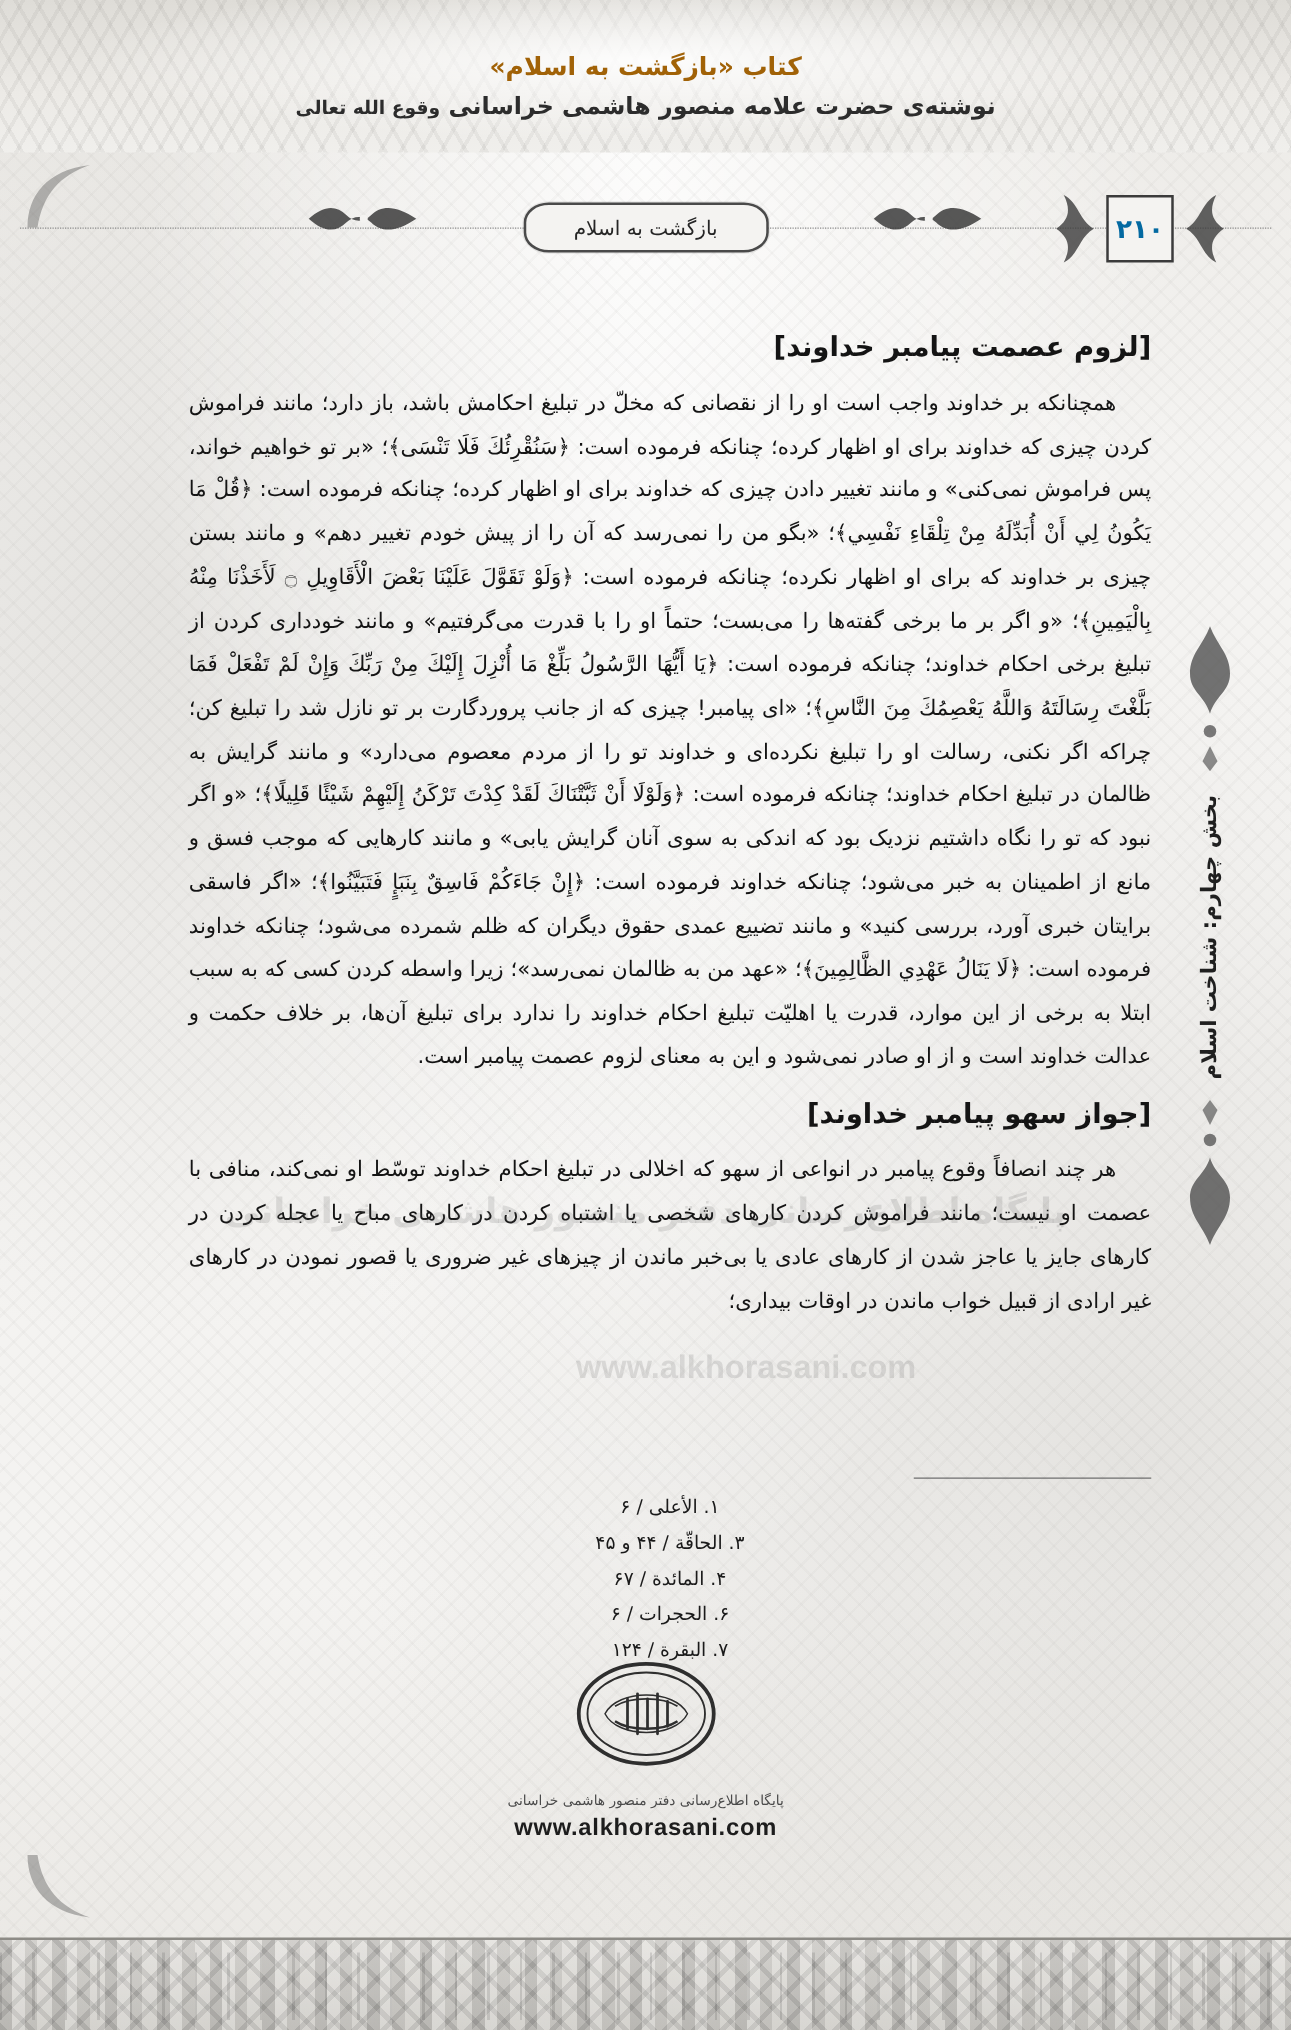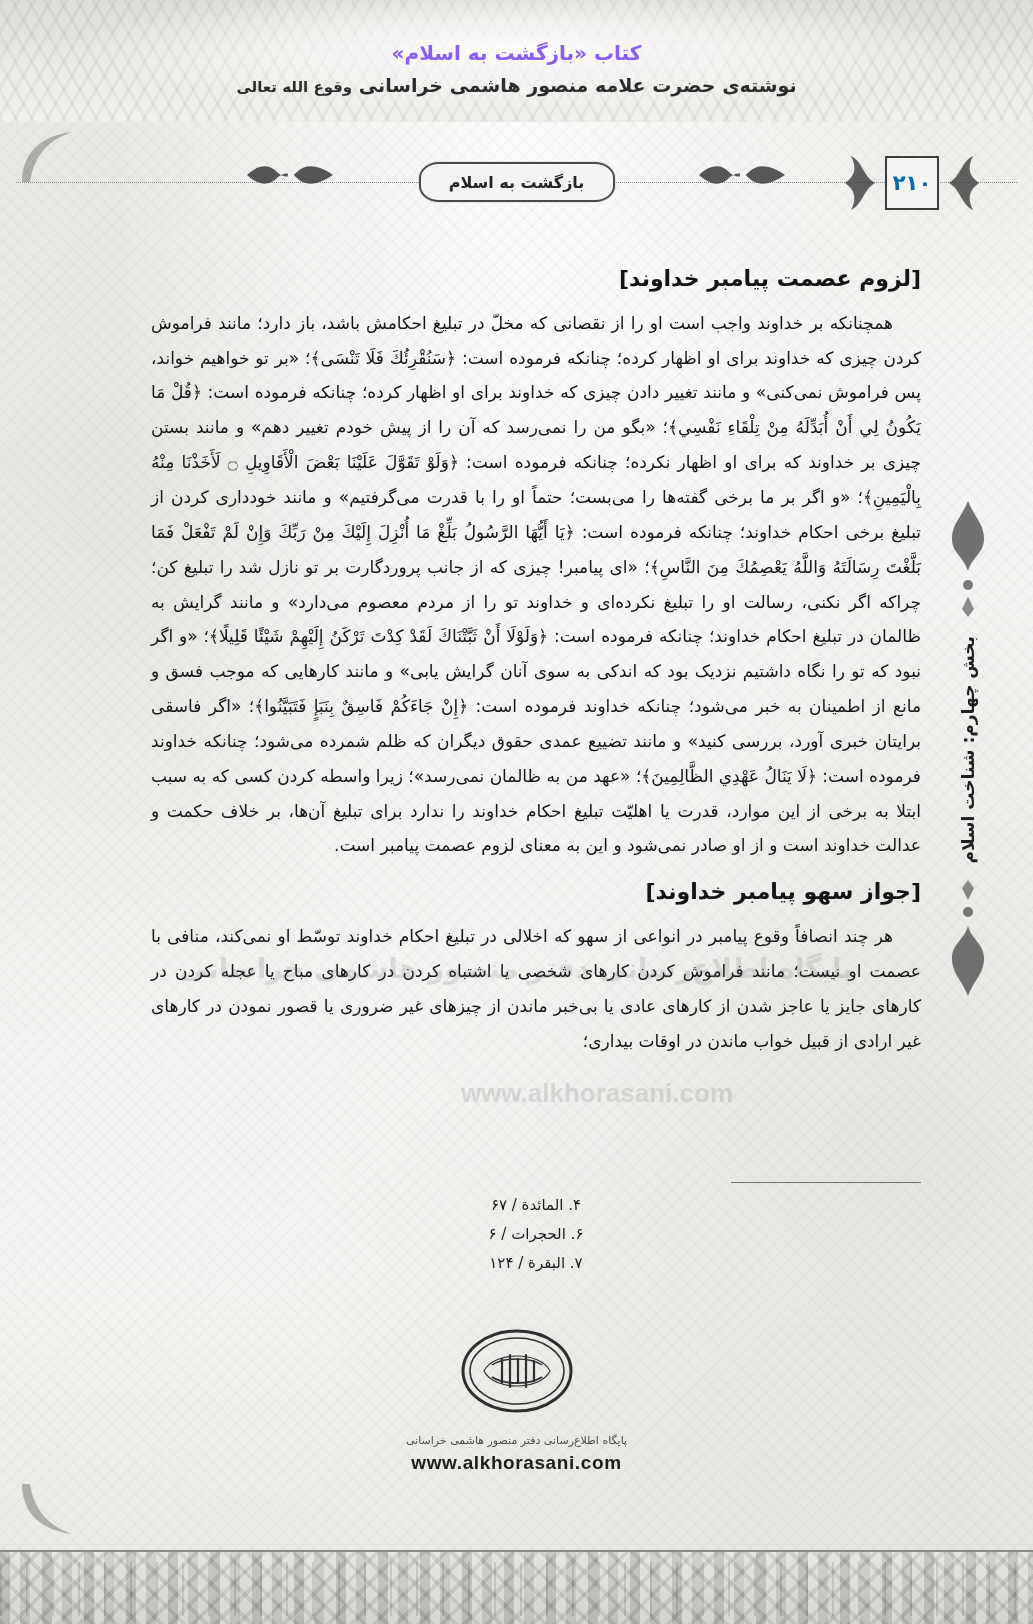--- a/index.html
+++ b/index.html
@@ -52,21 +52,21 @@
   }
   .header-text {
     position: absolute;
     top: 0; left: 0; right: 0;
     padding-top: 38px;
     text-align: center;
   }
   .header-title {
     font-size: 20px;
     font-weight: bold;
-    color: #8b5cf6;
+    color: #a16207;
     line-height: 1.5;
     letter-spacing: 0.2px;
   }
   .header-sub {
     font-size: 19px;
     font-weight: bold;
     color: #2c2c2c;
     line-height: 1.6;
     margin-top: 2px;
   }
@@ -103,21 +103,21 @@
   .cartouche-box {
     min-width: 196px;
     height: 40px;
     border: 2px solid #4a4a4a;
     border-radius: 20px / 16px;
     background: #f4f3f1;
     display: flex;
     align-items: center;
     justify-content: center;
     font-size: 16px;
-    font-weight: bold;
+    font-weight: normal;
     color: #262626;
     padding: 0 18px;
     box-shadow: inset 0 0 0 2px #f4f3f1, 0 0 0 1px rgba(0,0,0,0.08);
   }
   .flourish {
     position: absolute;
     top: 18px;
     width: 92px;
     height: 30px;
     color: #3b3b3b;
@@ -393,20 +393,22 @@
 
     <div class="heading">[جواز سهو پیامبر خداوند]</div>
     <p class="para indent">هر چند انصافاً وقوع پیامبر در انواعی از سهو که اخلالی در تبلیغ احکام خداوند توسّط او نمی‌کند، منافی با عصمت او نیست؛ مانند فراموش کردن کارهای شخصی یا اشتباه کردن در کارهای مباح یا عجله کردن در کارهای جایز یا عاجز شدن از کارهای عادی یا بی‌خبر ماندن از چیزهای غیر ضروری یا قصور نمودن در کارهای غیر ارادی از قبیل خواب ماندن در اوقات بیداری؛</p>
   </div>
 
   <div class="wm wm-1">پایگاه اطلاع‌رسانی دفتر منصور هاشمی خراسانی</div>
   <div class="wm wm-2">www.alkhorasani.com</div>
 
   <div class="footnotes">
     <div class="fn-rule"></div>
+    <div class="fline">۱. الأعلی / ۶</div>
+    <div class="fline">۳. الحاقّة / ۴۴ و ۴۵</div>
     <div class="fline">۴. المائدة / ۶۷</div>
     <div class="fline">۶. الحجرات / ۶</div>
     <div class="fline">۷. البقرة / ۱۲۴</div>
   </div>
 
   <div class="seal">
     <svg viewBox="0 0 118 92" width="118" height="92" aria-hidden="true">
       <ellipse cx="59" cy="46" rx="54" ry="40" fill="none" stroke="currentColor" stroke-width="3"></ellipse>
       <ellipse cx="59" cy="46" rx="47" ry="33" fill="none" stroke="currentColor" stroke-width="1.5"></ellipse>
       <path d="M26 46 C36 26, 82 26, 92 46 C82 66, 36 66, 26 46 Z" fill="none" stroke="currentColor" stroke-width="1.2"></path>

